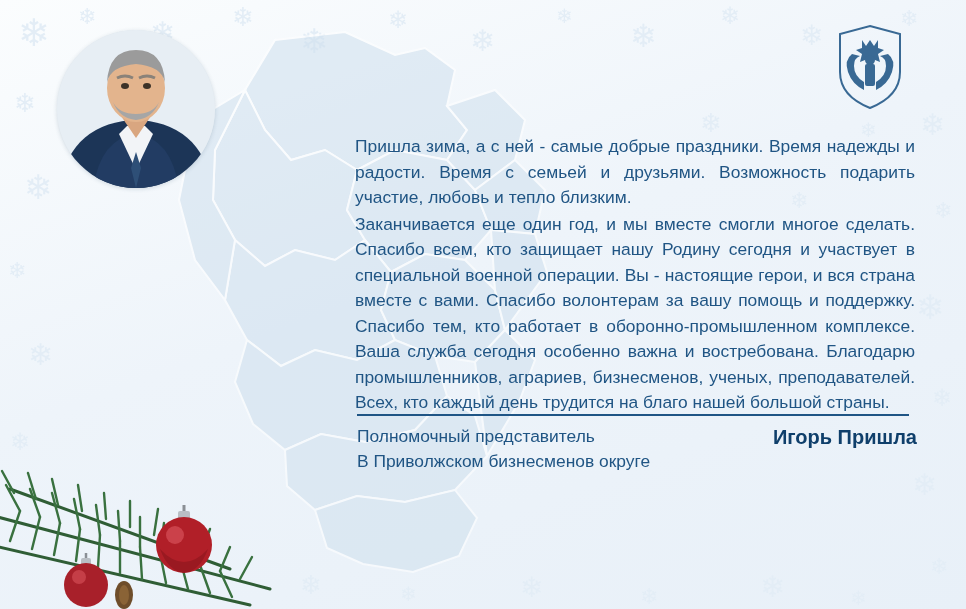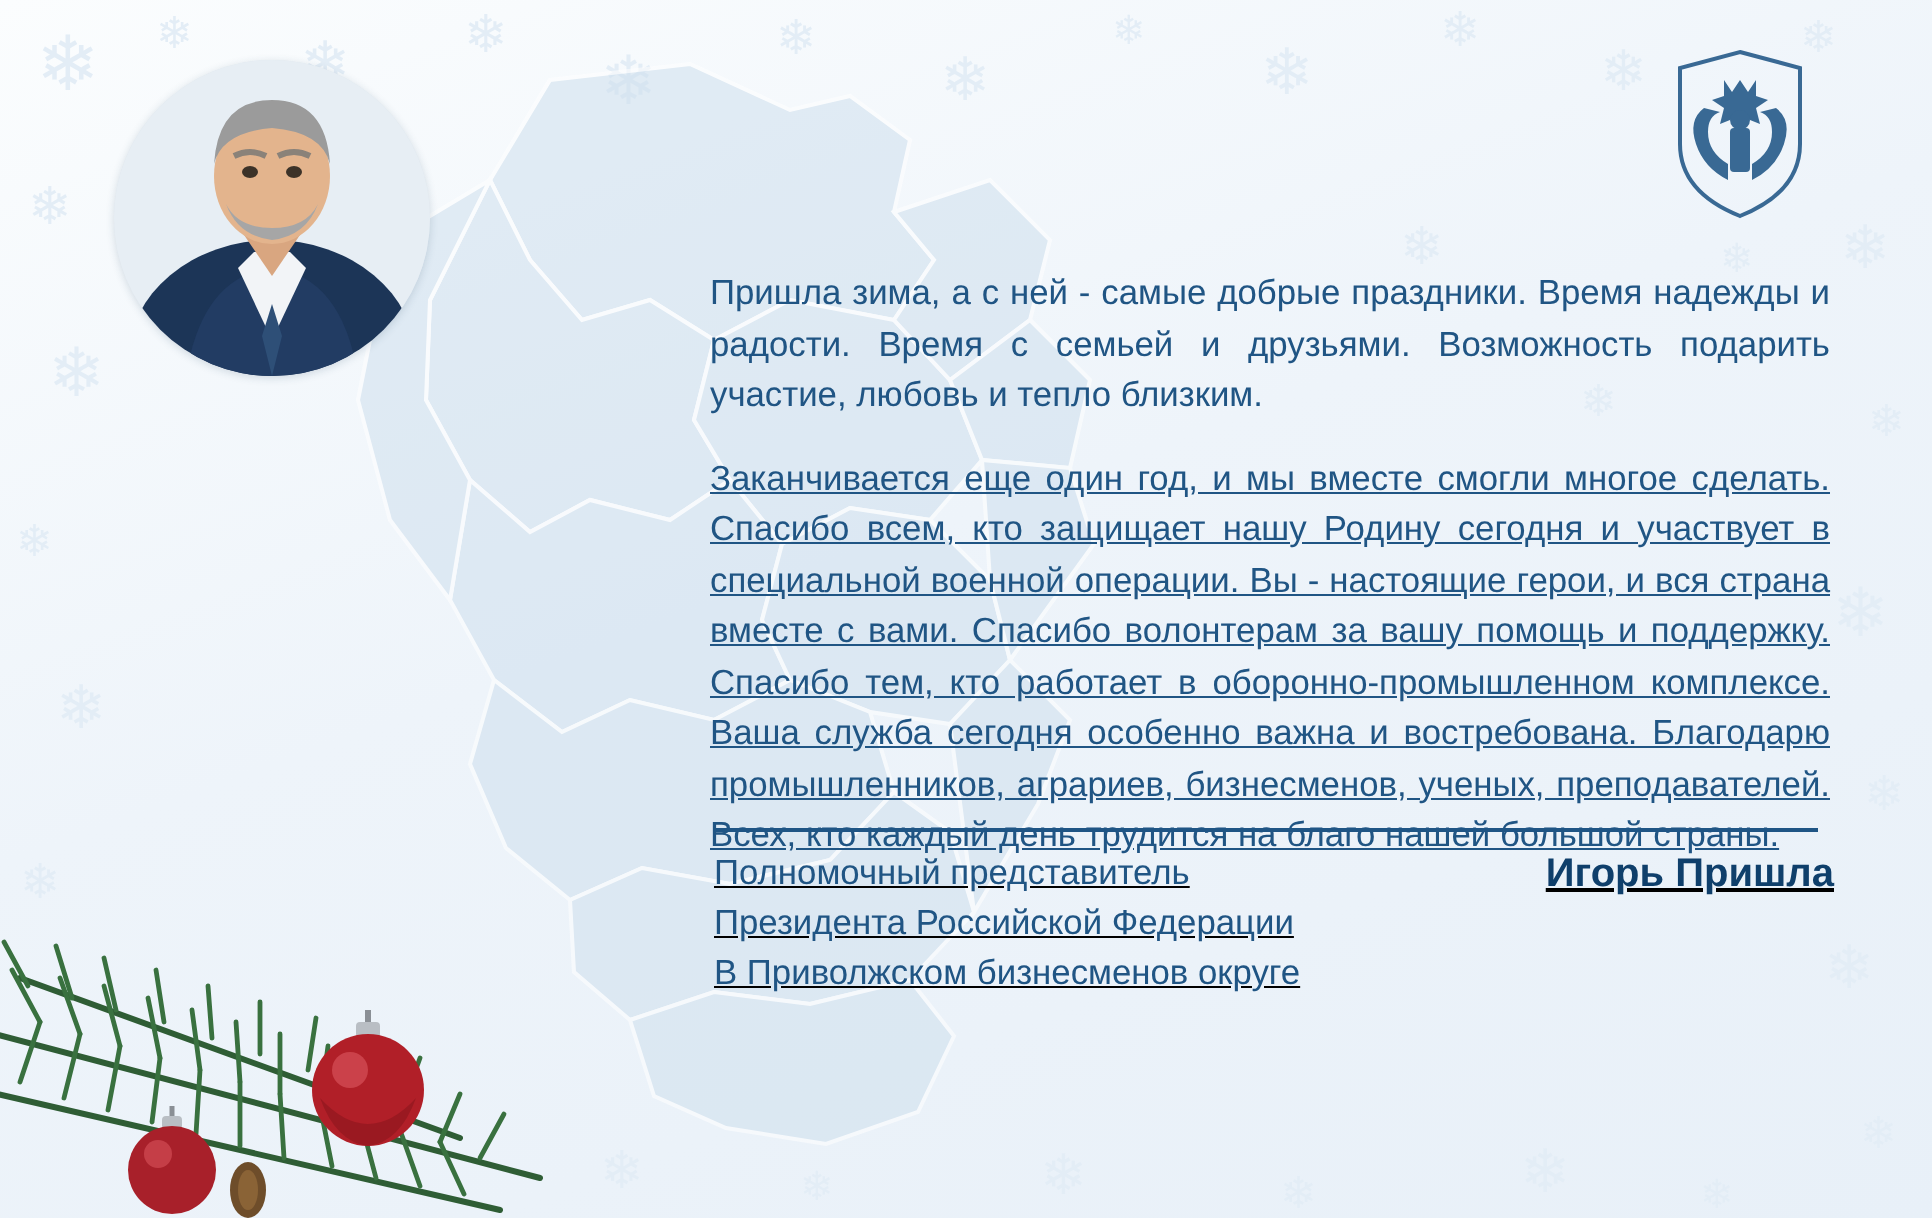--- a/index.html
+++ b/index.html
@@ -73,39 +73,38 @@
     width: 560px;
     color: #1d4f7c;
   }
   .para {
     font-size: 17.4px;
     line-height: 25.5px;
     text-align: justify;
     color: #205584;
     margin: 0;
   }
-  .para + .para { margin-top: 16px; text-decoration: underline; }
+  .para + .para { margin-top: 1px; }
 
   .rule {
     position: absolute;
     left: 357px;
     top: 414px;
     width: 552px;
     height: 2px;
     background: #1f5585;
   }
   .signature {
     position: absolute;
     left: 357px;
     top: 424px;
     width: 560px;
     display: flex;
     justify-content: space-between;
     align-items: flex-start;
-    text-decoration: underline;
   }
   .position {
     font-size: 17.4px;
     line-height: 25px;
     color: #205584;
   }
   .name {
     font-size: 20px;
     font-weight: bold;
     color: #0f3f6b;
@@ -217,21 +216,20 @@
   <div class="text-block">
     <p class="para">Пришла зима, а с ней - самые добрые праздники. Время надежды и радости. Время с семьей и друзьями. Возможность подарить участие, любовь и тепло близким.</p>
     <p class="para">Заканчивается еще один год, и мы вместе смогли многое сделать. Спасибо всем, кто защищает нашу Родину сегодня и участвует в специальной военной операции. Вы - настоящие герои, и вся страна вместе с вами. Спасибо волонтерам за вашу помощь и поддержку. Спасибо тем, кто работает в оборонно-промышленном комплексе. Ваша служба сегодня особенно важна и востребована. Благодарю промышленников, аграриев, бизнесменов, ученых, преподавателей. Всех, кто каждый день трудится на благо нашей большой страны.</p>
   </div>
 
   <div class="rule"></div>
 
   <div class="signature">
     <div class="position">
       <div>Полномочный представитель</div>
-      <div>Президента Российской Федерации</div>
       <div>В Приволжском бизнесменов округе</div>
     </div>
     <div class="name">Игорь Пришла</div>
   </div>
 
   <div class="fir">
     <svg viewBox="0 0 300 160" xmlns="http://www.w3.org/2000/svg" aria-hidden="true">
       <g stroke="#2f5d35" stroke-width="3" fill="none" stroke-linecap="round">
         <path d="M-10 66 L270 140"></path>
         <path d="M-10 96 L250 156"></path>

